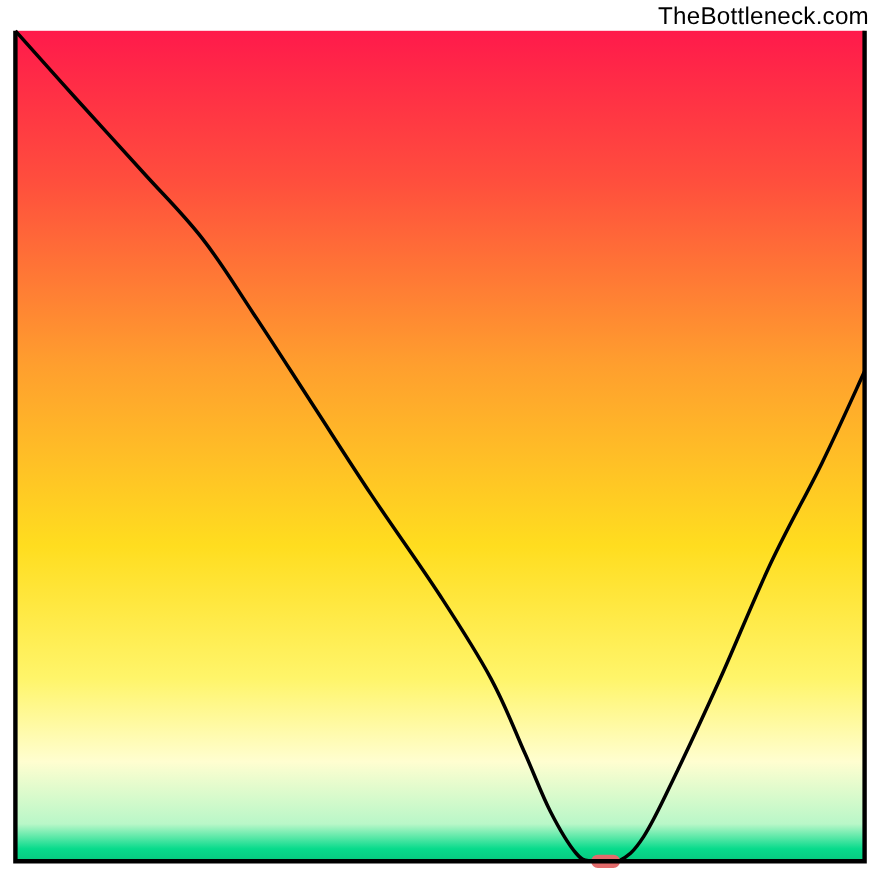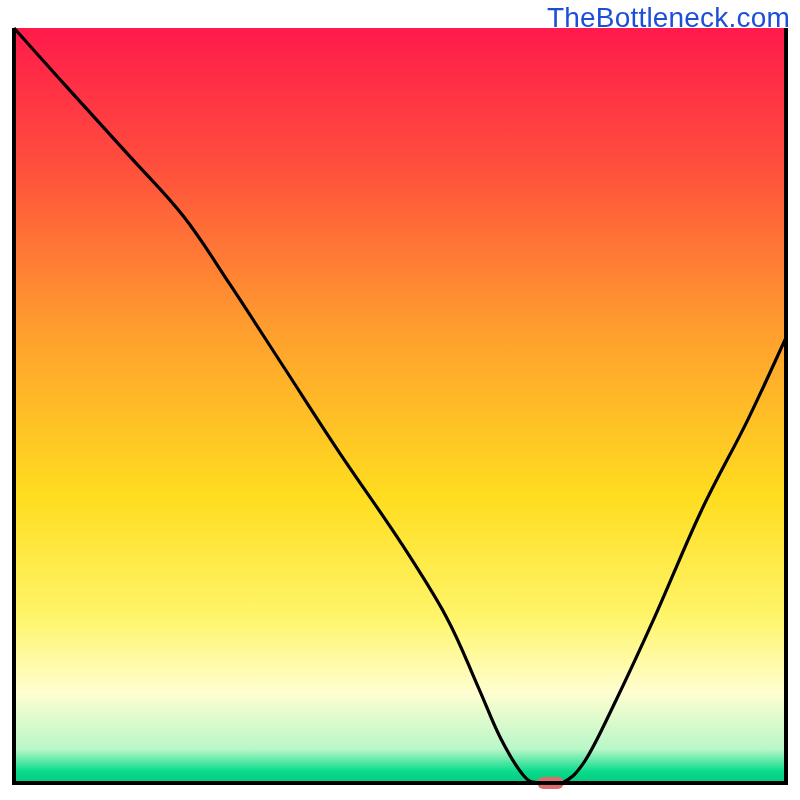--- a/index.html
+++ b/index.html
@@ -12,22 +12,22 @@
   }
   .container {
     position: relative;
     width: 800px;
     height: 800px;
   }
   .attribution {
     position: absolute;
     top: 2px;
     right: 10px;
-    color: #1d4ed8;
-    font-size: 28px;
+    color: #000000;
+    font-size: 22px;
     font-weight: 400;
     letter-spacing: 0.2px;
   }
   svg.chart {
     position: absolute;
     left: 0;
     top: 0;
   }
 </style>
 </head>

